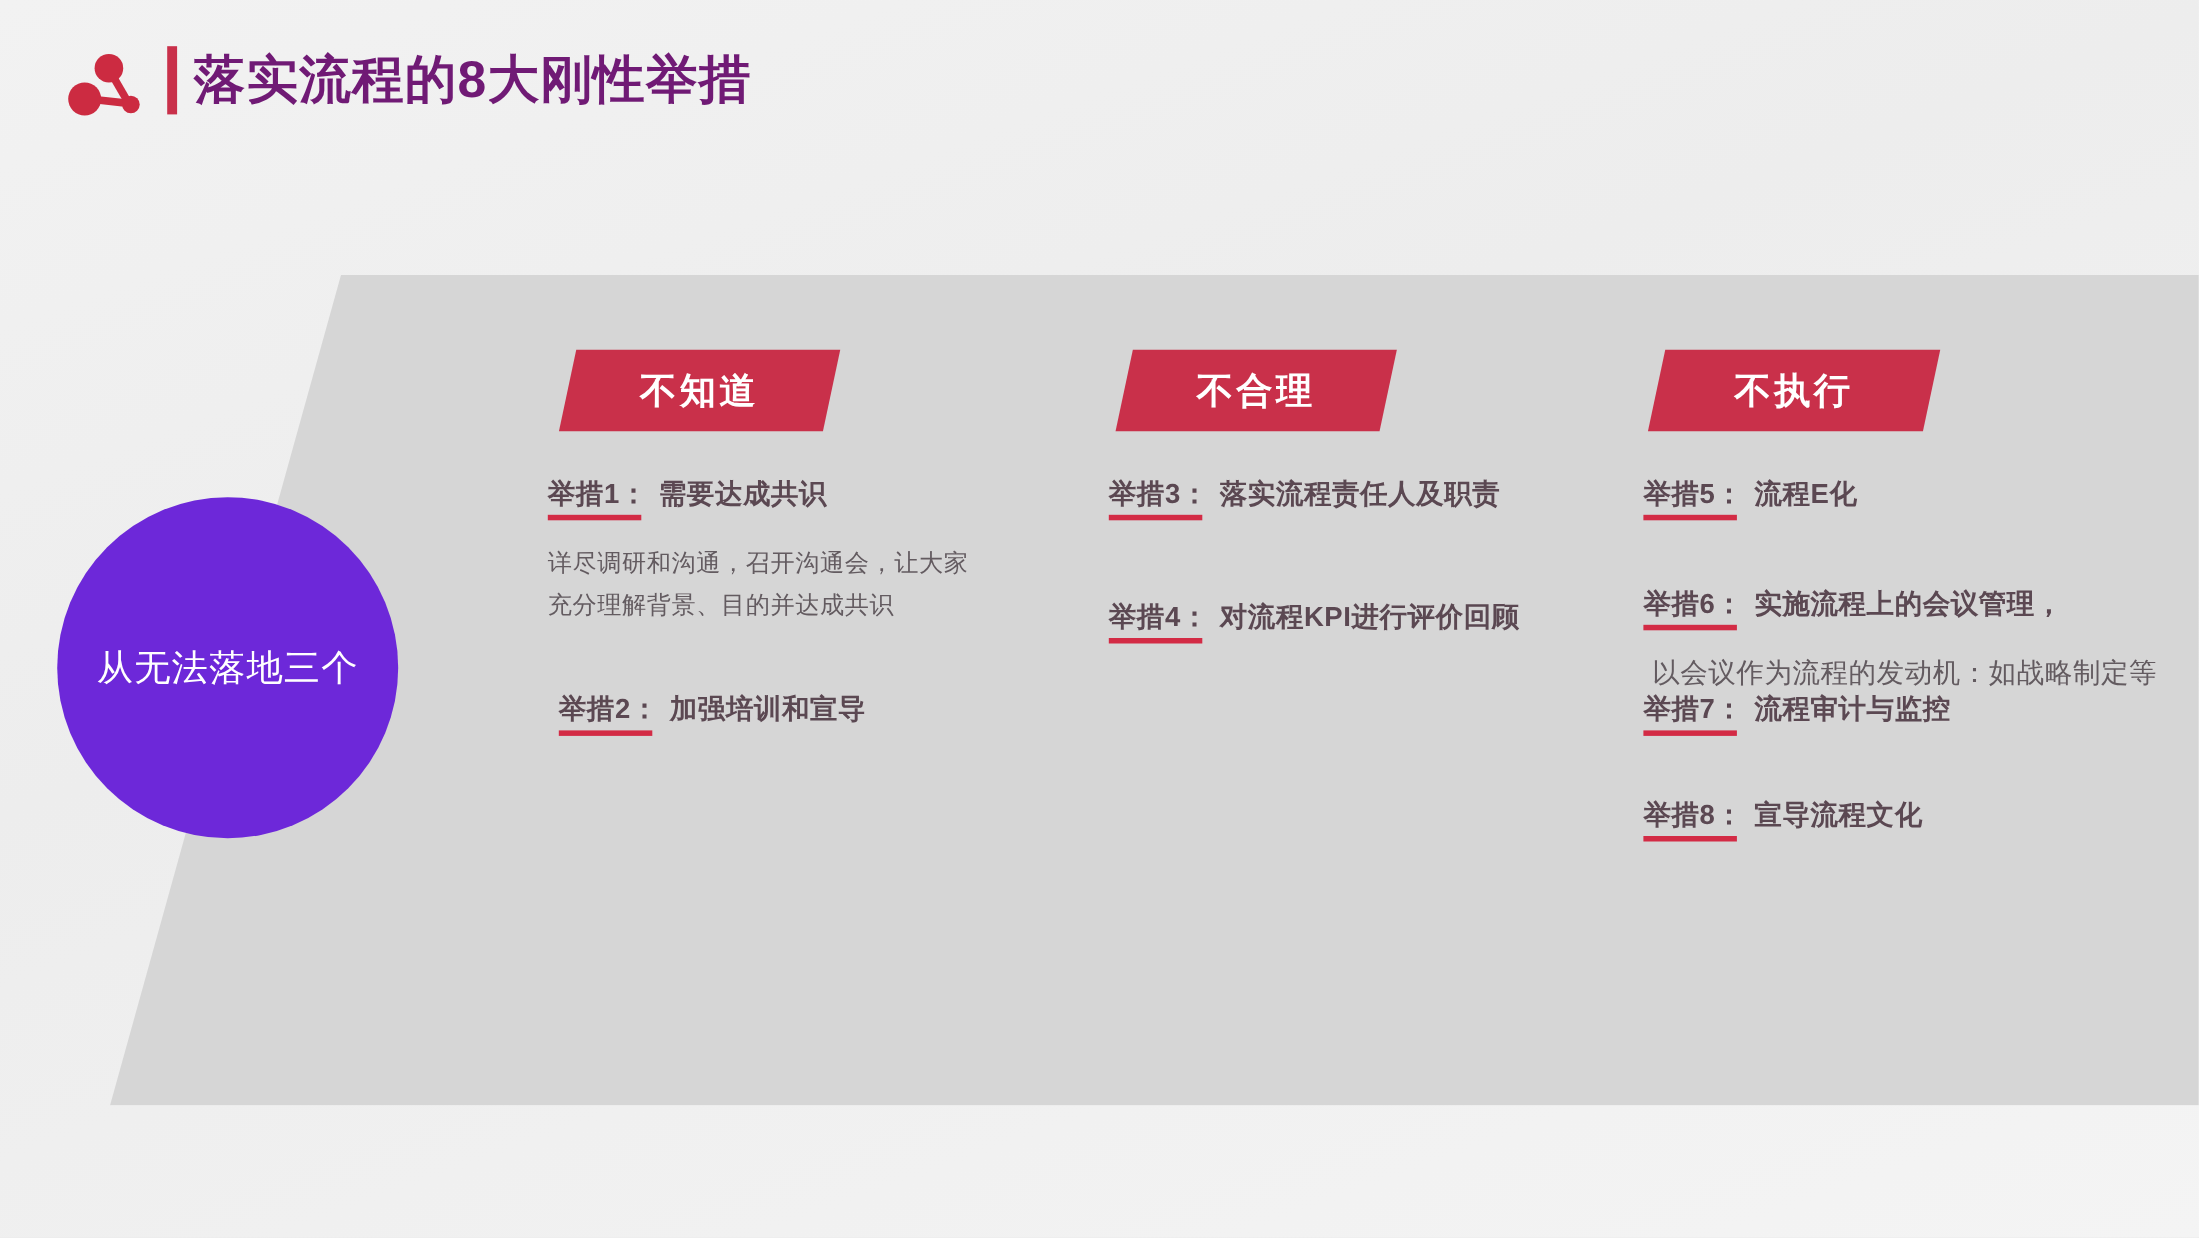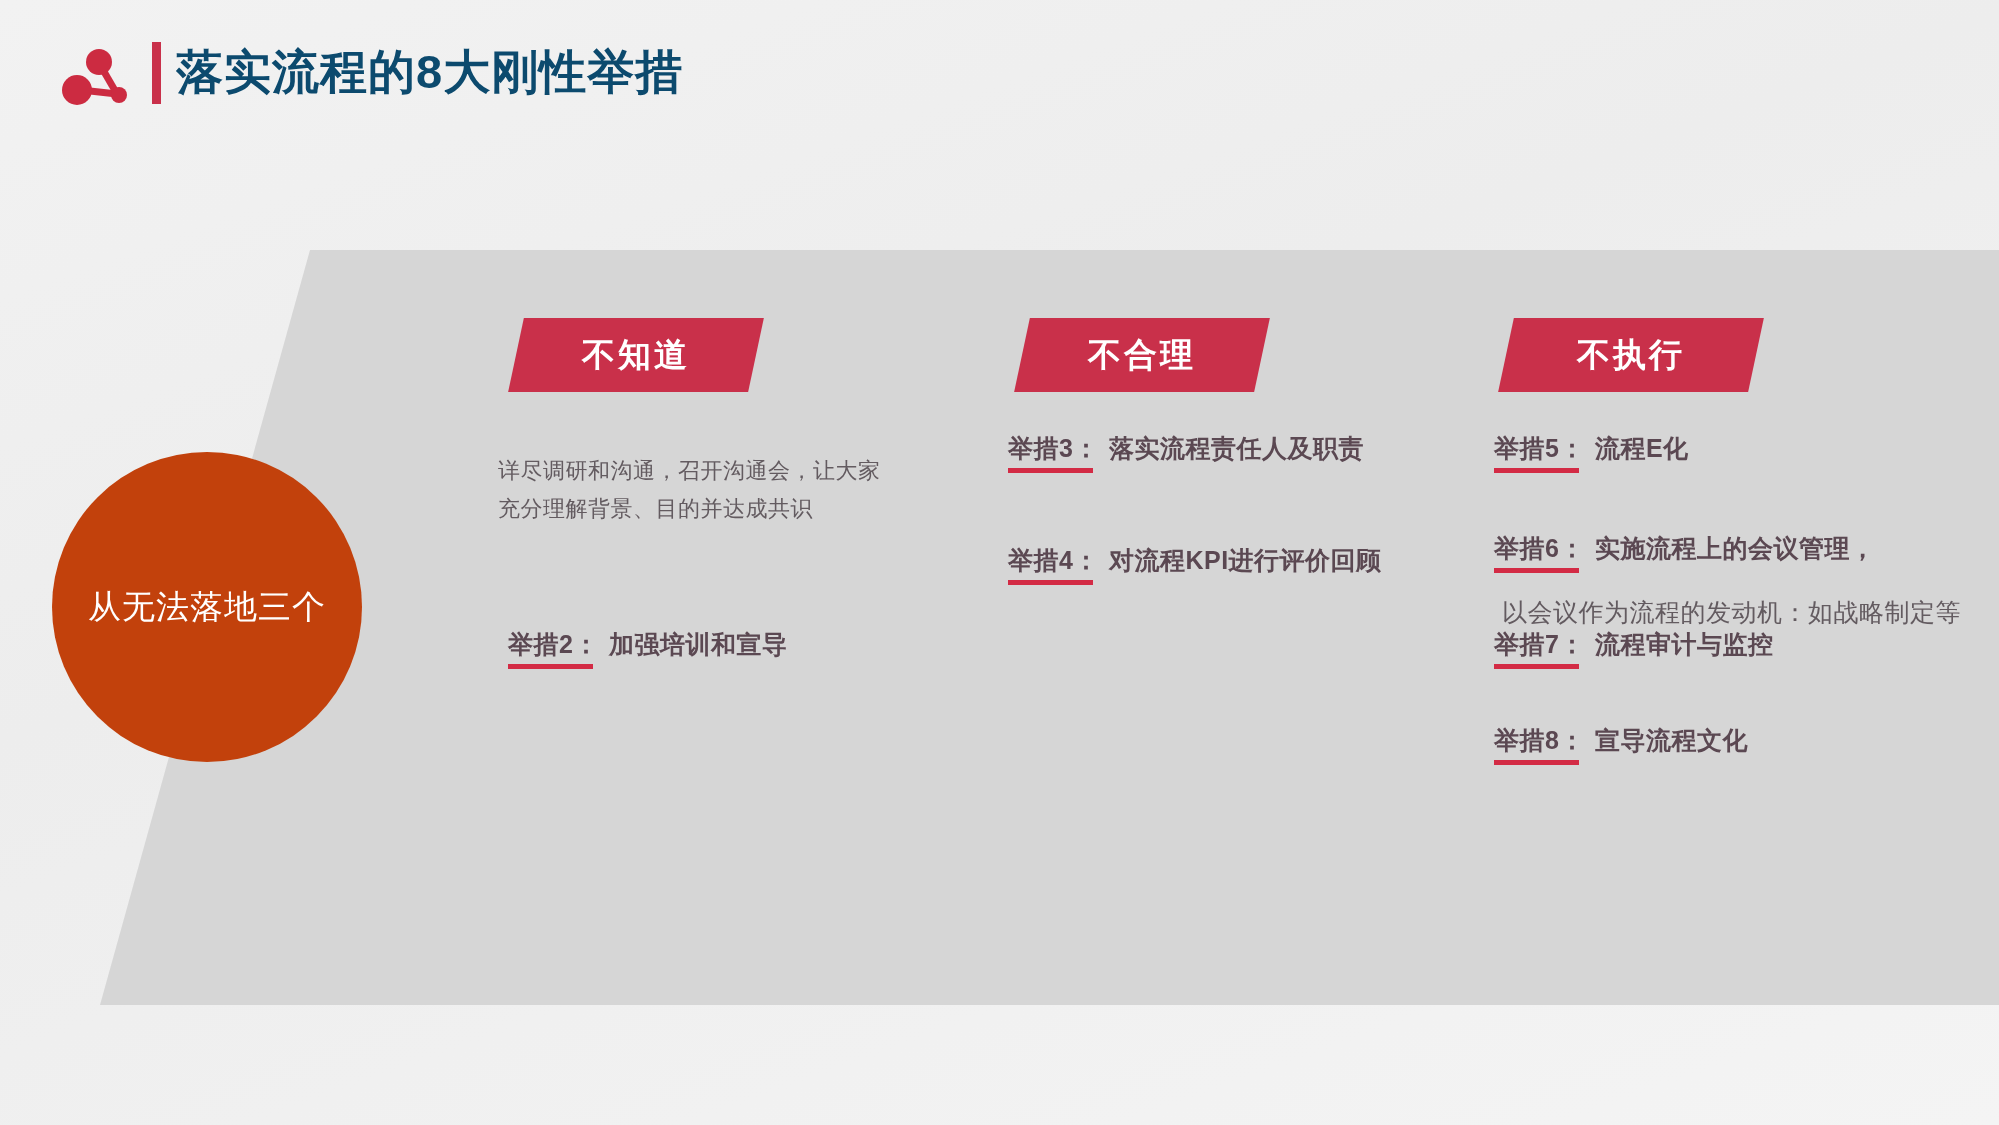--- a/index.html
+++ b/index.html
@@ -8,33 +8,33 @@
     background:linear-gradient(160deg,#f2f2f2 0%,#ededed 40%,#f4f4f4 100%);
     font-family:"Liberation Sans","DejaVu Sans",sans-serif;
     overflow:hidden;position:relative;
   }
   
   #header{position:absolute;left:0;top:0;width:100%;height:150px;}
   #logo-icon{position:absolute;left:55px;top:48px;width:86px;height:60px;}
   #title-bar{position:absolute;left:152px;top:42px;width:9px;height:62px;background:#c9304a;}
   #page-title{
     position:absolute;left:176px;top:40px;
-    font-size:47px;font-weight:bold;color:#0c4a6e;
+    font-size:47px;font-weight:bold;color:#701a75;
     letter-spacing:1px;line-height:64px;white-space:nowrap;
   }
   
   #panel{
     position:absolute;left:0;top:250px;width:1999px;height:755px;
     background:#d6d6d6;
     clip-path:polygon(310px 0, 1999px 0, 1999px 755px, 100px 755px);
   }
   
   #circle{
     position:absolute;left:52px;top:452px;width:310px;height:310px;
-    border-radius:50%;background:#c2410c;
+    border-radius:50%;background:#6d28d9;
     display:flex;flex-direction:column;align-items:center;justify-content:center;
     color:#fff;font-size:33px;line-height:56px;text-align:center;letter-spacing:1px;
   }
   
   .column{position:absolute;top:318px;}
   #col-0{left:498px;width:430px;}
   #col-1{left:1008px;width:450px;}
   #col-2{left:1494px;width:480px;}
 
   .banner{
@@ -87,20 +87,23 @@
 <div id="circle">
   <span>从无法落地三个</span>
 </div>
 
 <div class="column" id="col-0">
   <div class="banner">
     <span>不知道</span>
   </div>
   <div class="items">
     <div class="item" style="top:0px">
+      <div class="item-head">
+        <span class="lab">举措1：</span><span>需要达成共识</span>
+      </div>
       <div class="item-desc" style="max-width:390px">详尽调研和沟通，召开沟通会，让大家充分理解背景、目的并达成共识</div>
     </div>
     <div class="item" style="top:196px">
       <div class="item-head" style="padding-left:10px">
         <span class="lab">举措2：</span><span>加强培训和宣导</span>
       </div>
     </div>
   </div>
 </div>
 

